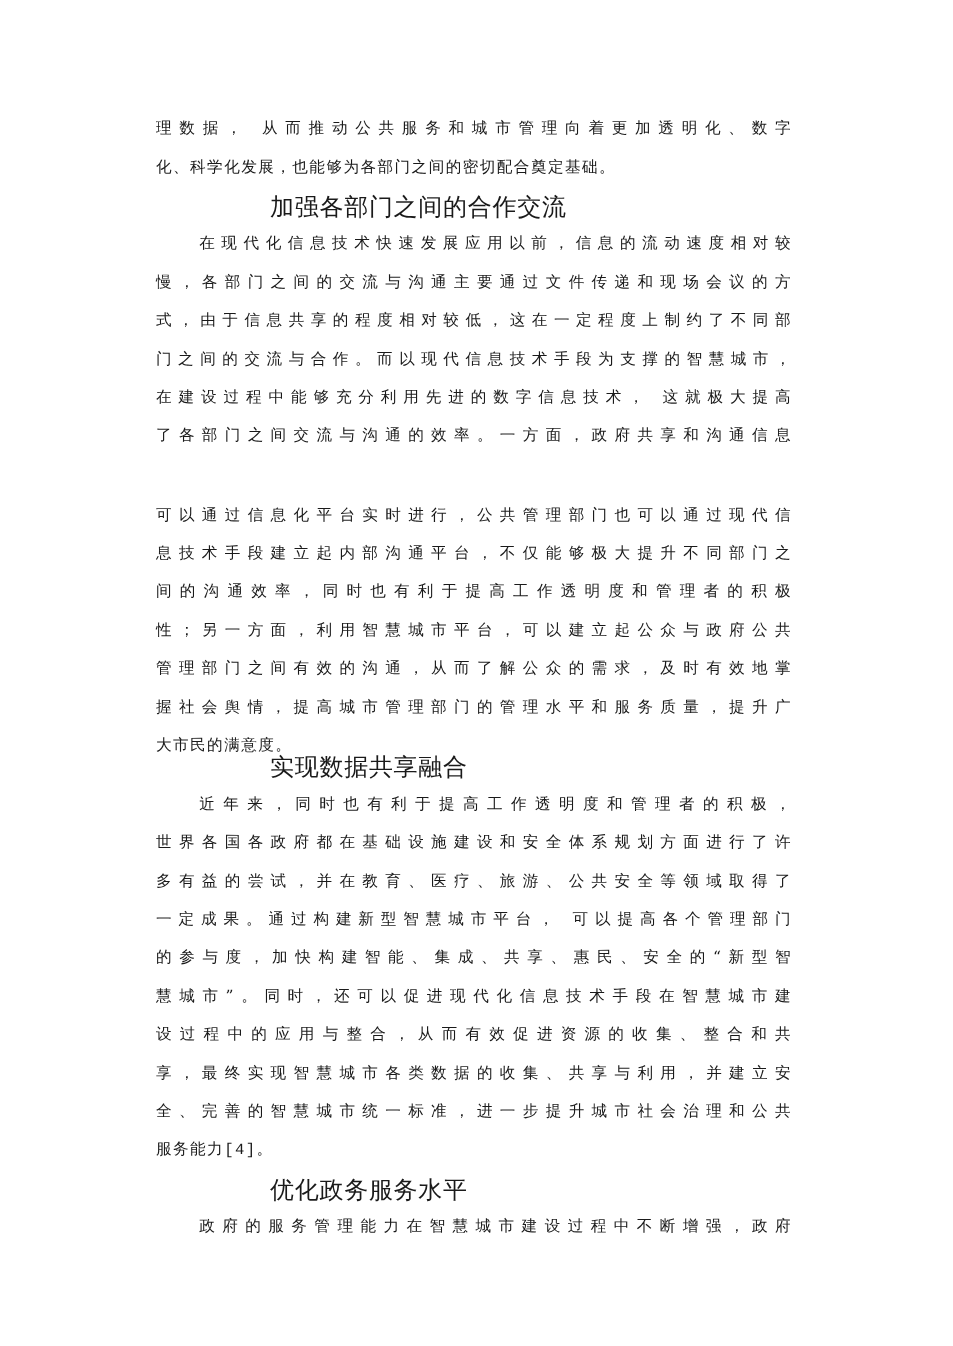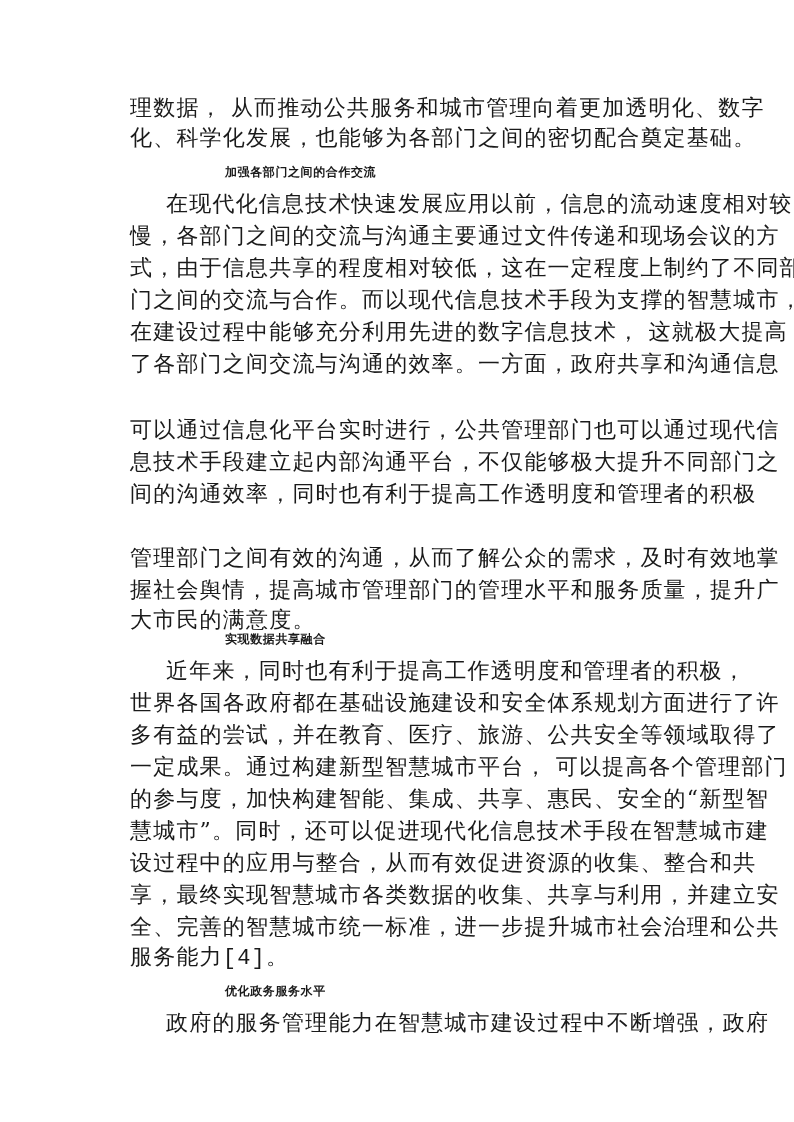--- a/index.html
+++ b/index.html
@@ -1,23 +1,23 @@
 <!DOCTYPE html>
 <html><head>
 <meta charset="utf-8">
 <style>
   html, body { margin: 0; padding: 0; background: #ffffff; }
   body { width: 794px; height: 1122px; position: relative; overflow: hidden;
          font-family: "DejaVu Serif", "Liberation Serif", serif; color: #1a1a1a; }
   .page { position: absolute; left: 0; top: 0; width: 794px; height: 1122px; }
-  .line { position: absolute; left: 130px; width: 530px; font-size: 22px;
+  .line { position: absolute; left: 130px; width: 530px; font-size: 13px;
           line-height: 24px; white-space: nowrap; letter-spacing: 1.2px; text-align: justify; text-align-last: justify; }
   .line.last { text-align-last: left; font-family: Liberation Mono, monospace; }
   .line.indent { left: 166px; width: 494px; }
-  .heading { position: absolute; left: 225px; font-size: 12px; font-weight: bold;
+  .heading { position: absolute; left: 225px; font-size: 20px; font-weight: normal;
              line-height: 24px; white-space: nowrap; letter-spacing: 0.6px;
              font-family: "DejaVu Sans", "Liberation Sans", sans-serif; }
 </style>
 </head>
 <body>
 
 <div class="page">
 
   <div class="line" style="top:96px">理数据， 从而推动公共服务和城市管理向着更加透明化、数字</div>
   <div class="line last" style="top:128px">化、科学化发展，也能够为各部门之间的密切配合奠定基础。</div>
@@ -27,20 +27,21 @@
   <div class="line indent" style="top:192px">在现代化信息技术快速发展应用以前，信息的流动速度相对较</div>
   <div class="line" style="top:224px">慢，各部门之间的交流与沟通主要通过文件传递和现场会议的方</div>
   <div class="line" style="top:256px">式，由于信息共享的程度相对较低，这在一定程度上制约了不同部</div>
   <div class="line" style="top:320px">在建设过程中能够充分利用先进的数字信息技术， 这就极大提高</div>
   <div class="line" style="top:288px">门之间的交流与合作。而以现代信息技术手段为支撑的智慧城市，</div>
   <div class="line" style="top:352px">了各部门之间交流与沟通的效率。一方面，政府共享和沟通信息</div>
 
   <div class="line" style="top:418px">可以通过信息化平台实时进行，公共管理部门也可以通过现代信</div>
   <div class="line" style="top:450px">息技术手段建立起内部沟通平台，不仅能够极大提升不同部门之</div>
   <div class="line" style="top:482px">间的沟通效率，同时也有利于提高工作透明度和管理者的积极</div>
+  <div class="line" style="top:514px">性；另一方面，利用智慧城市平台，可以建立起公众与政府公共</div>
   <div class="line" style="top:546px">管理部门之间有效的沟通，从而了解公众的需求，及时有效地掌</div>
   <div class="line" style="top:578px">握社会舆情，提高城市管理部门的管理水平和服务质量，提升广</div>
   <div class="line last" style="top:610px">大市民的满意度。</div>
 
   <div class="heading" style="top:626px; top:627px">实现数据共享融合</div>
 
   <div class="line indent" style="top:659px">近年来，同时也有利于提高工作透明度和管理者的积极，</div>
   <div class="line" style="top:691px">世界各国各政府都在基础设施建设和安全体系规划方面进行了许</div>
   <div class="line" style="top:723px">多有益的尝试，并在教育、医疗、旅游、公共安全等领域取得了</div>
   <div class="line" style="top:755px">一定成果。通过构建新型智慧城市平台， 可以提高各个管理部门</div>

